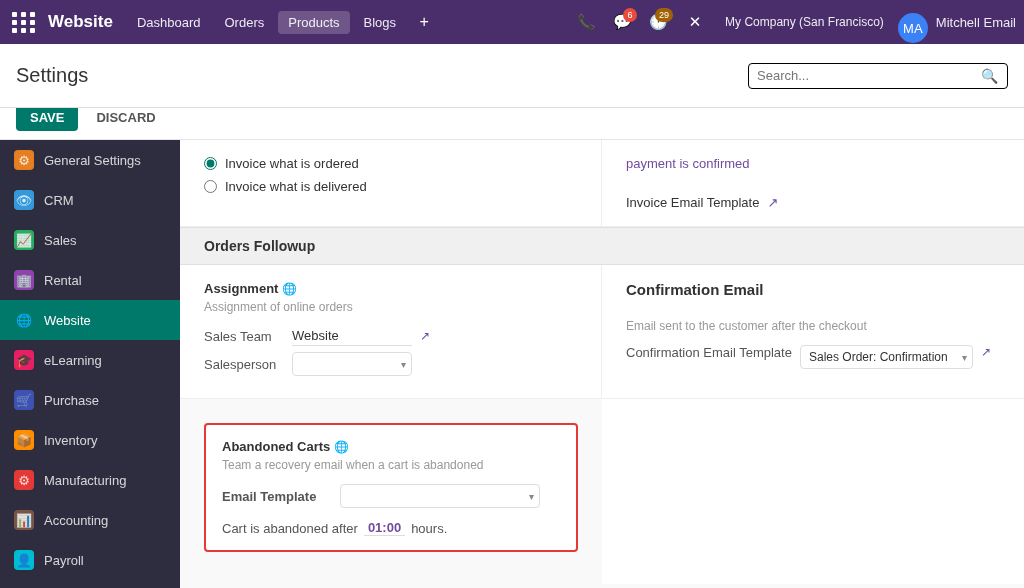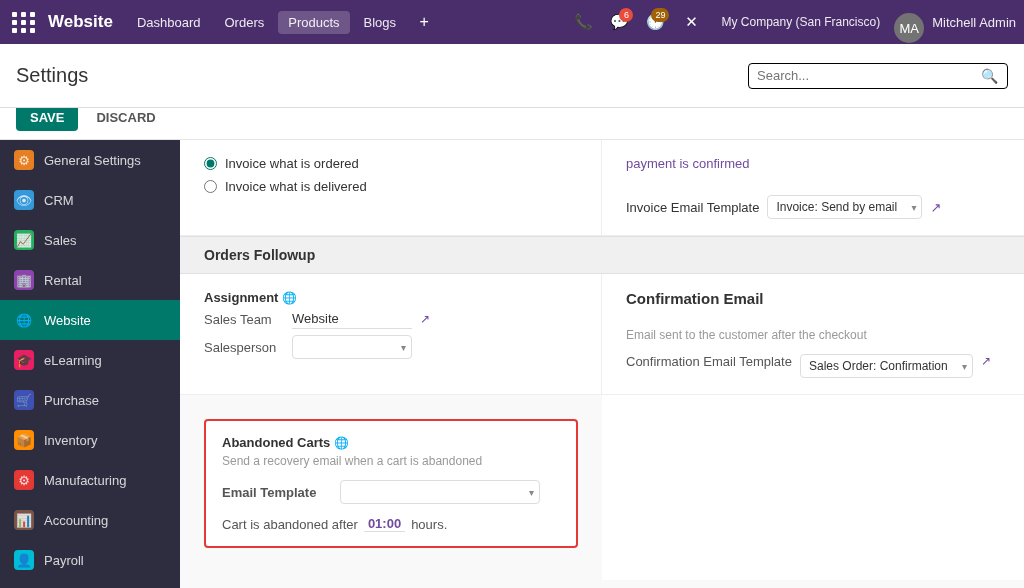--- a/index.html
+++ b/index.html
@@ -70,21 +70,21 @@
     .badge.green { background: #a16207; }
     .topnav-company {
       padding: 4px 10px;
       color: rgba(255,255,255,0.9);
       font-size: 12px;
       white-space: nowrap;
     }
     .topnav-avatar {
       width: 30px; height: 30px;
       border-radius: 50%;
-      background: #737373;
+      background: #3b82f6;
       overflow: hidden;
       display: flex; align-items: center; justify-content: center;
       color: white;
       font-size: 13px;
       margin-right: 4px;
       margin-top: 12px;
     }
     .topnav-user {
       color: rgba(255,255,255,0.9);
       font-size: 13px;
@@ -414,21 +414,21 @@
     💬
     <span class="badge">6</span>
   </div>
   <div class="topnav-icon">
     🕐
     <span class="badge green">29</span>
   </div>
   <div class="topnav-icon">✕</div>
   <span class="topnav-company">My Company (San Francisco)</span>
   <div class="topnav-avatar">MA</div>
-  <span class="topnav-user">Mitchell Admin</span>
+  <span class="topnav-user">Mitchell Email</span>
 </nav>
 
 <div class="page-header">
   <span class="page-title">Settings</span>
   <div class="search-bar">
     <input type="text" placeholder="Search..." style="">
     <span class="search-icon-btn">🔍</span>
   </div>
 </div>
 
@@ -499,41 +499,37 @@
             <span>Invoice what is delivered</span>
           </label>
         </div>
       </div>
       <div style="padding: 16px 24px;">
         <div style="margin-bottom: 24px;">
           <span class="text-link">payment is confirmed</span>
         </div>
         <div class="invoice-row">
           <span class="invoice-label">Invoice Email Template</span>
-          <div class="select-wrapper">
-            <select class="select-field">
-              <option>Invoice: Send by email</option>
-            </select>
-          </div>
           <span class="external-link">↗</span>
         </div>
       </div>
     </div>
 
     <div class="section-header">
       <span>Orders Followup</span>
     </div>
 
     <div style="display: grid; grid-template-columns: 1fr 1fr; background: white; border-bottom: 1px solid #eee;">
 
       <div style="padding: 16px 24px; border-right: 1px solid #eee;">
         <div class="assignment-title">
           <span>Assignment</span>
           <span class="globe-icon">🌐</span>
         </div>
+        <div class="assignment-subtitle">Assignment of online orders</div>
         <div class="field-row">
           <span class="field-label">Sales Team</span>
           <span class="field-value">Website</span>
           <span class="external-link" style="font-size:12px; color:#714b9e;">↗</span>
         </div>
         <div class="field-row">
           <span class="field-label">Salesperson</span>
           <div class="select-wrapper">
             <select class="select-field" style="min-width: 120px;">
               <option value=""></option>
@@ -557,21 +553,21 @@
       </div>
     </div>
 
     <div style="display: grid; grid-template-columns: 1fr 1fr; background: #f9f9f9;">
       <div style="padding: 8px 0 16px 24px;">
         <div class="abandoned-section">
           <div class="abandoned-title">
             <span>Abandoned Carts</span>
             <span class="globe-icon">🌐</span>
           </div>
-          <div class="abandoned-subtitle">Send a recovery email when a cart is abandoned</div>
+          <div class="abandoned-subtitle">Team a recovery email when a cart is abandoned</div>
           <div class="email-template-row">
             <span class="email-template-label">Email Template</span>
             <div class="select-wrapper">
               <select class="select-field" style="min-width: 200px;">
                 <option value=""></option>
               </select>
             </div>
           </div>
           <div class="cart-abandoned-row">
             <span>Cart is abandoned after</span>

